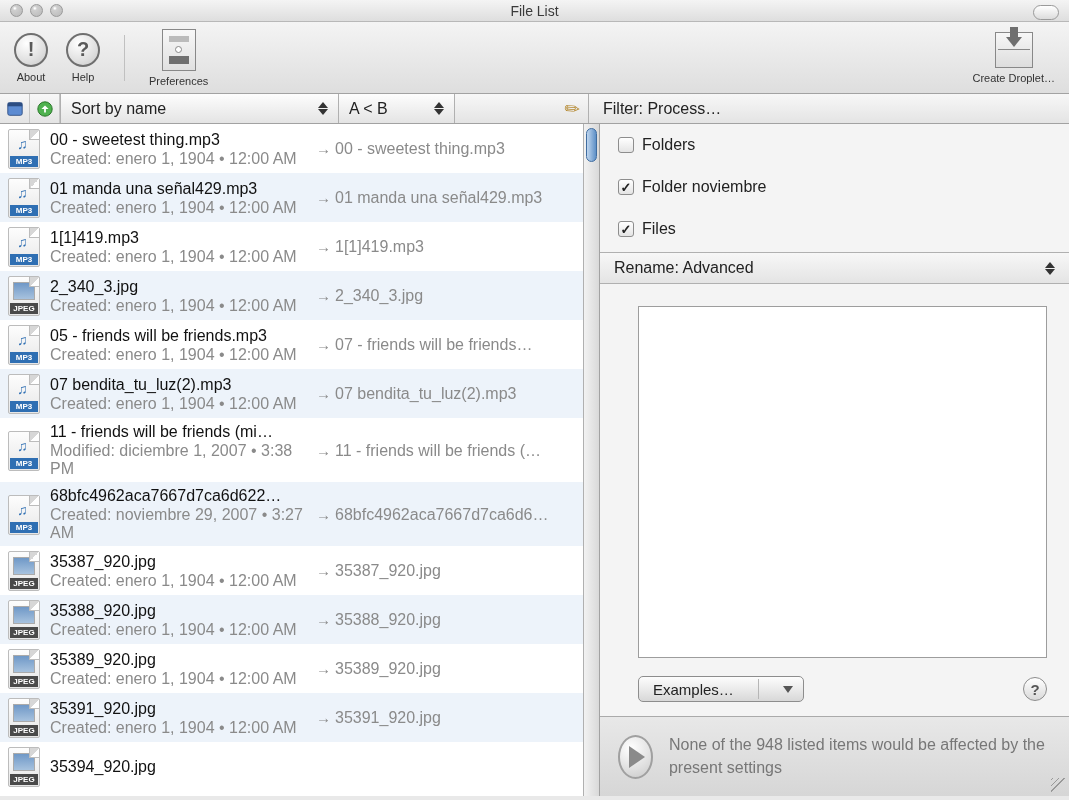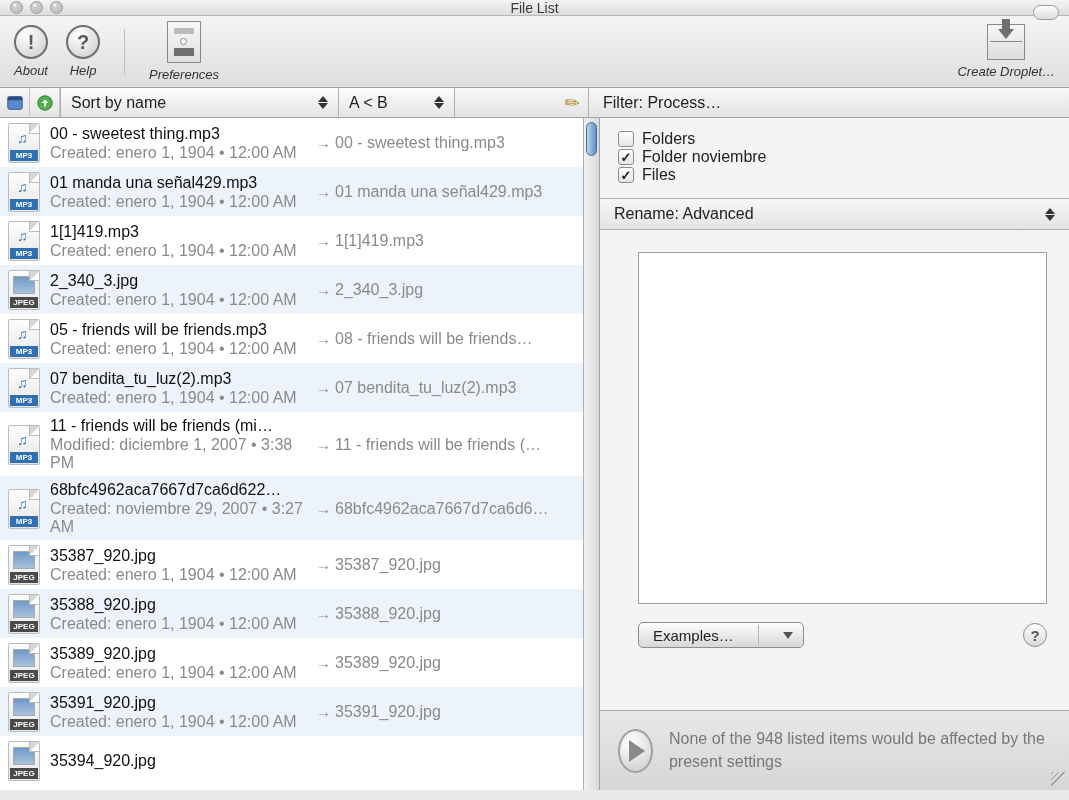--- a/index.html
+++ b/index.html
@@ -6,21 +6,21 @@
   html, body {
     width: 1069px; height: 800px; overflow: hidden;
     font-family: "Lucida Grande", "Helvetica Neue", Arial, sans-serif;
     font-size: 13px;
     background: #e9e9e9;
     color: #222;
     user-select: none;
   }
   
   .titlebar {
-    height: 16px;
+    height: 22px;
     background: linear-gradient(#f4f4f4, #dedede);
     border-bottom: 1px solid #b8b8b8;
     display: flex; align-items: center;
     position: relative;
   }
   .traffic-lights { display: flex; gap: 7px; padding-left: 10px; }
   .tl-btn {
     width: 13px; height: 13px; border-radius: 50%;
     background: radial-gradient(circle at 35% 30%, #ffffff 0%, #ffffff 4%, #cfcfcf 20%, #b8b8b8 100%);
     border: 1px solid #9a9a9a;
@@ -38,21 +38,21 @@
   
   .toolbar {
     height: 72px;
     background: linear-gradient(#f4f4f4, #dedede);
     border-bottom: 1px solid #a2a2a2;
     display: flex; align-items: center;
     padding: 0 14px;
     gap: 18px;
   }
   .tool-item { display:flex; flex-direction:column; align-items:center; gap:4px; }
-  .tool-item .label { font-size:13px; color:#333;font-style:italic; }
+  .tool-item .label { font-size:11px; color:#333; }
   .tool-divider { width:1px; height:46px; background:#c0c0c0; margin:0 6px; }
   .toolbar .spacer { flex:1; }
   
   .round-icon {
     width: 34px; height: 34px; border-radius:50%;
     border: 2px solid #6f6f6f;
     background: radial-gradient(circle at 35% 28%, #ffffff, #e0e0e0 60%, #c8c8c8);
     display:flex; align-items:center; justify-content:center;
     font-size:20px; color:#5a5a5a; font-weight:bold;
   }
@@ -170,21 +170,21 @@
     border:1px solid #aaa;
   }
   .stack { flex:0 0 256px; min-width:0; overflow:hidden;}
   .stack .name { font-size:16px; color:#111; white-space:nowrap; overflow:hidden; text-overflow:ellipsis; font-weight:500;}
   .stack .meta { font-size:16px; color:#8a8a8a; margin-top:1px;}
   .preview { flex:1; min-width:0; display:flex; align-items:baseline; gap:4px; }
   .preview .arr{ color:#8a8a8a; font-size:15px;}
   .preview .val{ color:#8a8a8a; font-size:16px; white-space:nowrap; overflow:hidden; text-overflow:ellipsis;}
 
   
-  .filter-checks{ padding:12px 16px 14px 18px; display:flex; flex-direction:column; gap:0;}
+  .filter-checks{ padding:12px 16px 14px 18px; display:flex; flex-direction:column; gap:24px;}
   .check { display:flex; align-items:center; gap:8px; font-size:16px;}
   .chk {
     width:16px; height:16px; background:linear-gradient(#fff,#e4e4e4);
     border:1px solid #8d8d8d; border-radius:3px;
     display:flex; align-items:center; justify-content:center;
     font-size:13px; color:#222; font-weight:bold;
   }
   .chk.checked::after{ content:"✓"; }
   .rgt-header{
     height:32px; display:flex; align-items:center; justify-content:space-between;
@@ -378,21 +378,21 @@
           <div class="file-icon mp3">
             <div class="corner"></div>
             <div class="tag">MP3</div>
           </div>
           <div class="stack">
             <div class="name">05 - friends will be friends.mp3</div>
             <div class="meta">Created: enero 1, 1904 • 12:00 AM</div>
           </div>
           <div class="preview">
             <span class="arr">→</span>
-            <span class="val">08 - friends will be friends…</span>
+            <span class="val">07 - friends will be friends…</span>
           </div>
         </div>
         <div class="row alt">
           <div class="file-icon mp3">
             <div class="corner"></div>
             <div class="tag">MP3</div>
           </div>
           <div class="stack">
             <div class="name">07 bendita_tu_luz(2).mp3</div>
             <div class="meta">Created: enero 1, 1904 • 12:00 AM</div>

